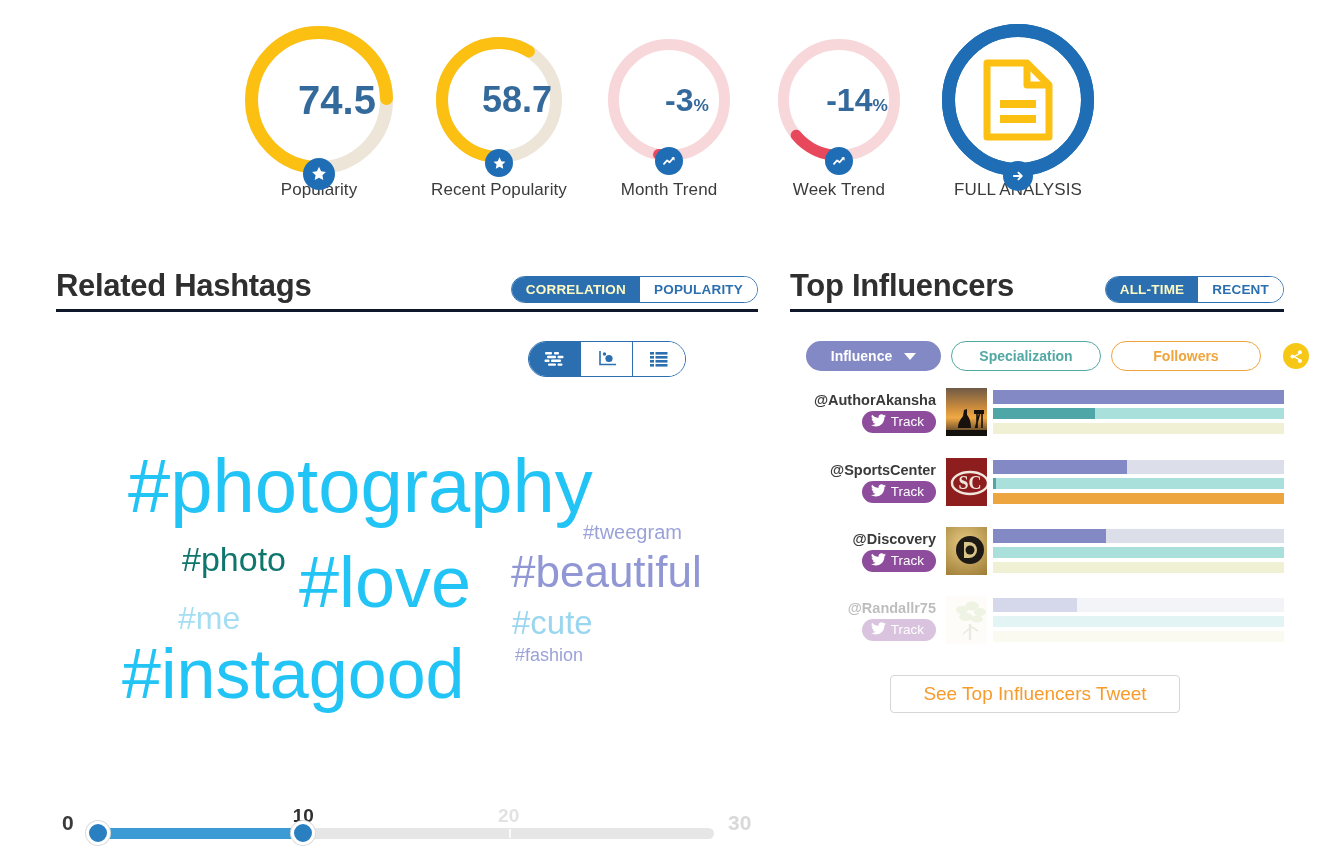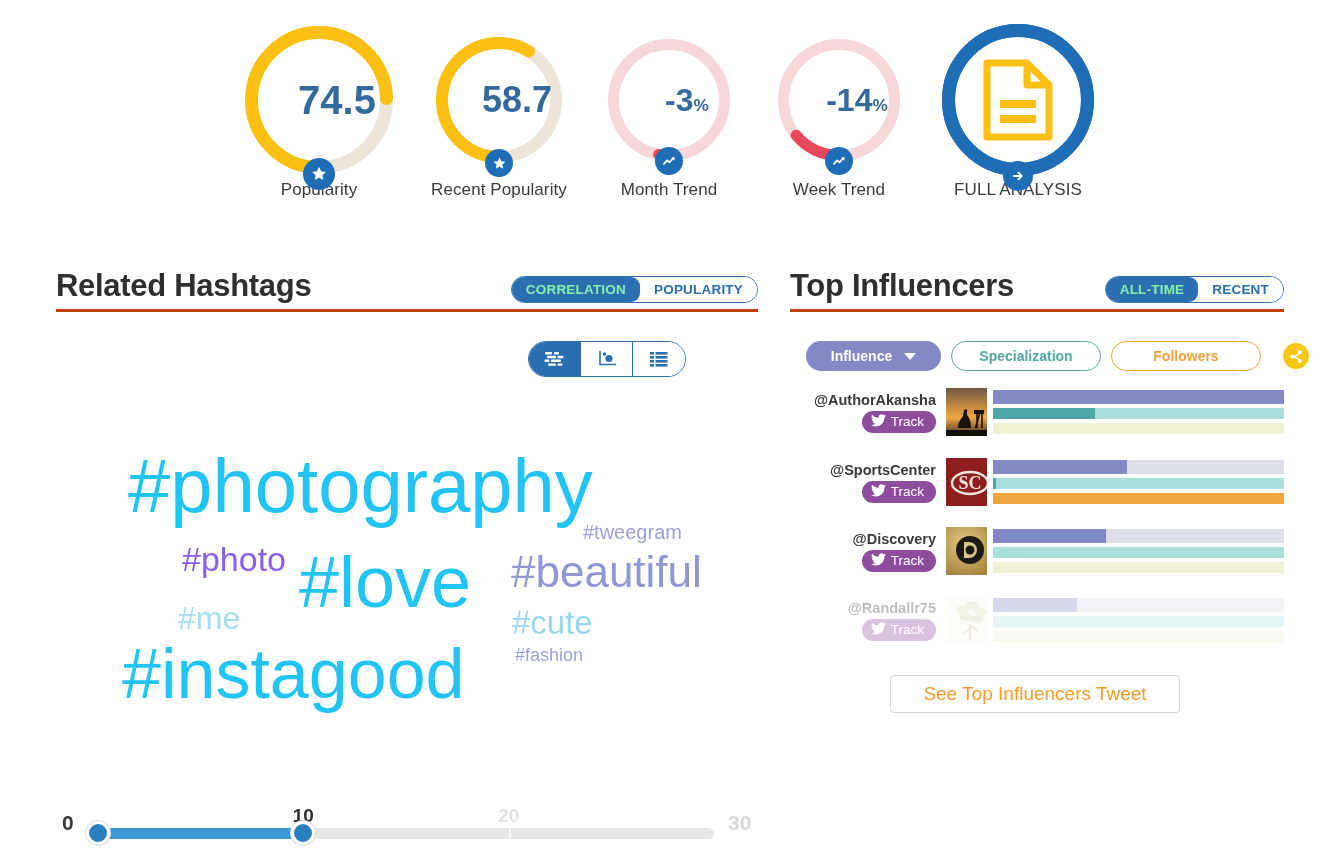--- a/index.html
+++ b/index.html
@@ -52,21 +52,21 @@
   }
   .doc-icon {
     position: absolute; left: 50%; top: 50%;
     transform: translate(-50%, -50%);
   }
 
   
   .panel-head {
     position: absolute;
     display: flex; align-items: flex-end;
-    border-bottom: 3px solid #c2410c;
+    border-bottom: 3px solid #0f172a;
     padding-bottom: 6px;
   }
   .panel-title {
     font-size: 31px; font-weight: bold; color: #2f2f2f;
     line-height: 1.05;
     letter-spacing: -.3px;
   }
   .seg-toggle {
     display: flex; align-items: stretch;
     border: 1.5px solid #2c6fb0;
@@ -80,22 +80,21 @@
     padding: 0 14px;
     font-size: 13.5px; font-weight: bold;
     color: #2c6fb0;
     letter-spacing: .2px;
     cursor: pointer;
     background: #fff;
     white-space: nowrap;
   }
   .seg-toggle .seg.active {
     background: #2c6fb0;
-    color: #86efac;
-    border-radius: 9px;
+    color: #fef9c3;
   }
 
   
   #viewmode {
     position: absolute;
     display: flex;
     border: 1.5px solid #2c6fb0;
     border-radius: 999px;
     overflow: hidden;
     height: 36px;
@@ -405,21 +404,21 @@
       </g>
     </svg>
   </div>
 </div>
 
 <div id="wordcloud">
     <div class="word" style="left: 72px; top: 48px; font-size: 76px; color: rgb(34, 196, 245);">#photography</div>
     <div class="word" style="left: 66px; top: 239px; font-size: 70px; color: rgb(34, 196, 245);">#instagood</div>
     <div class="word" style="left: 243px; top: 146px; font-size: 72px; color: rgb(34, 196, 245);">#love</div>
     <div class="word" style="left: 455px; top: 150px; font-size: 44px; color: rgb(144, 151, 212);">#beautiful</div>
-    <div class="word" style="left: 126px; top: 142px; font-size: 34px; color: #8b5cf6;">#photo</div>
+    <div class="word" style="left: 126px; top: 142px; font-size: 34px; color: #0f766e;">#photo</div>
     <div class="word" style="left: 456px; top: 206px; font-size: 33px; color: rgb(154, 214, 239);">#cute</div>
     <div class="word" style="left: 122px; top: 202px; font-size: 32px; color: rgb(165, 222, 242);">#me</div>
     <div class="word" style="left: 527px; top: 122px; font-size: 20px; color: rgb(155, 162, 216);">#tweegram</div>
     <div class="word" style="left: 459px; top: 246px; font-size: 18px; color: rgb(155, 162, 216);">#fashion</div>
   </div>
 
 <div id="slider-wrap">
     <div class="slider-endlabel" style="left:6px;color:#3a3a3a;">0</div>
     <div class="slider-endlabel" style="left:672px;color:#d9d9d9;">30</div>
     <div class="slider-track">

